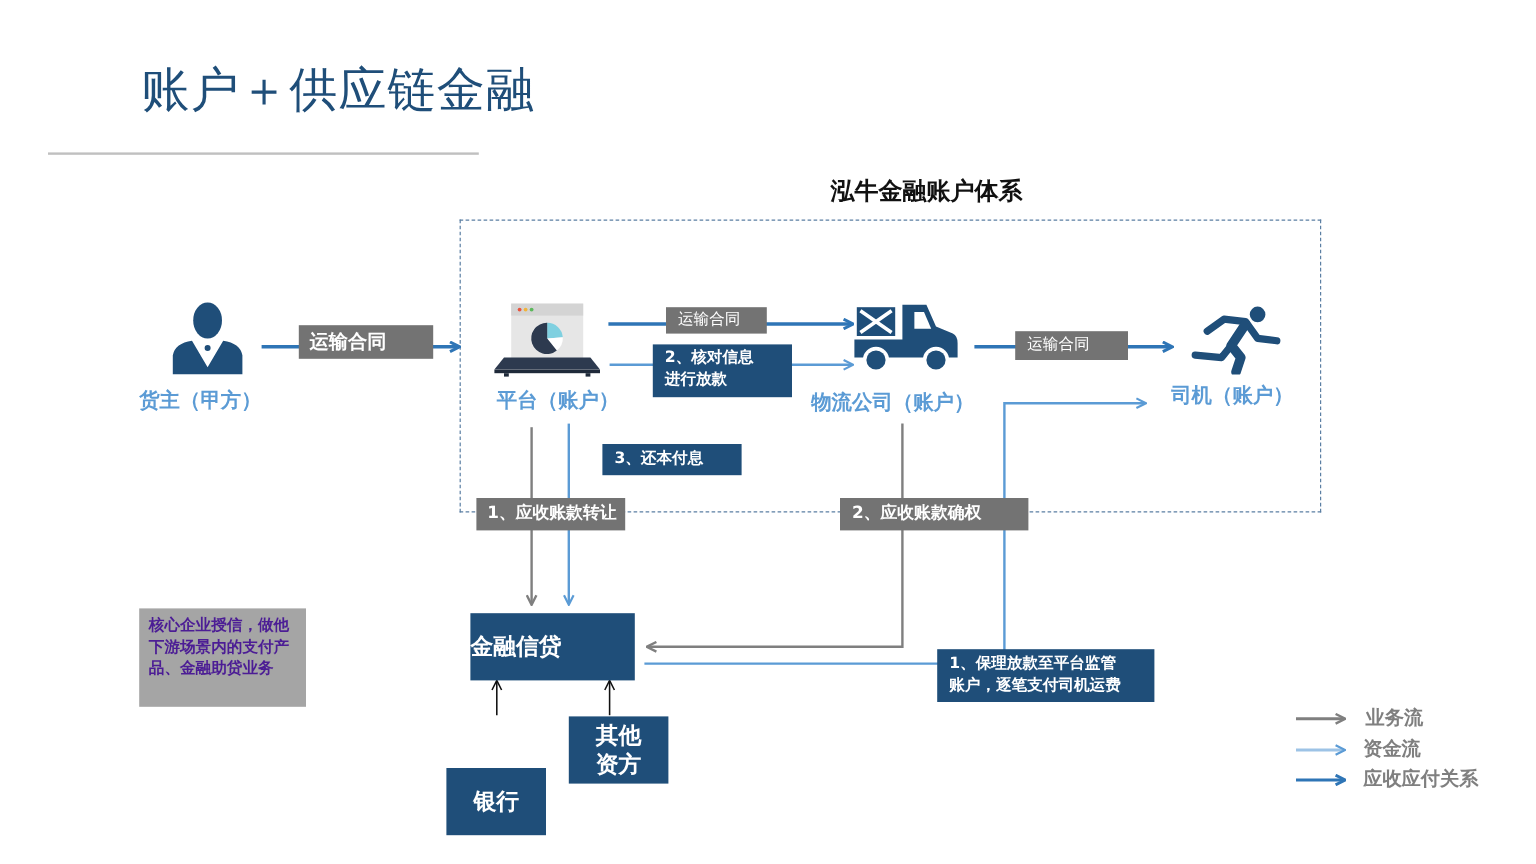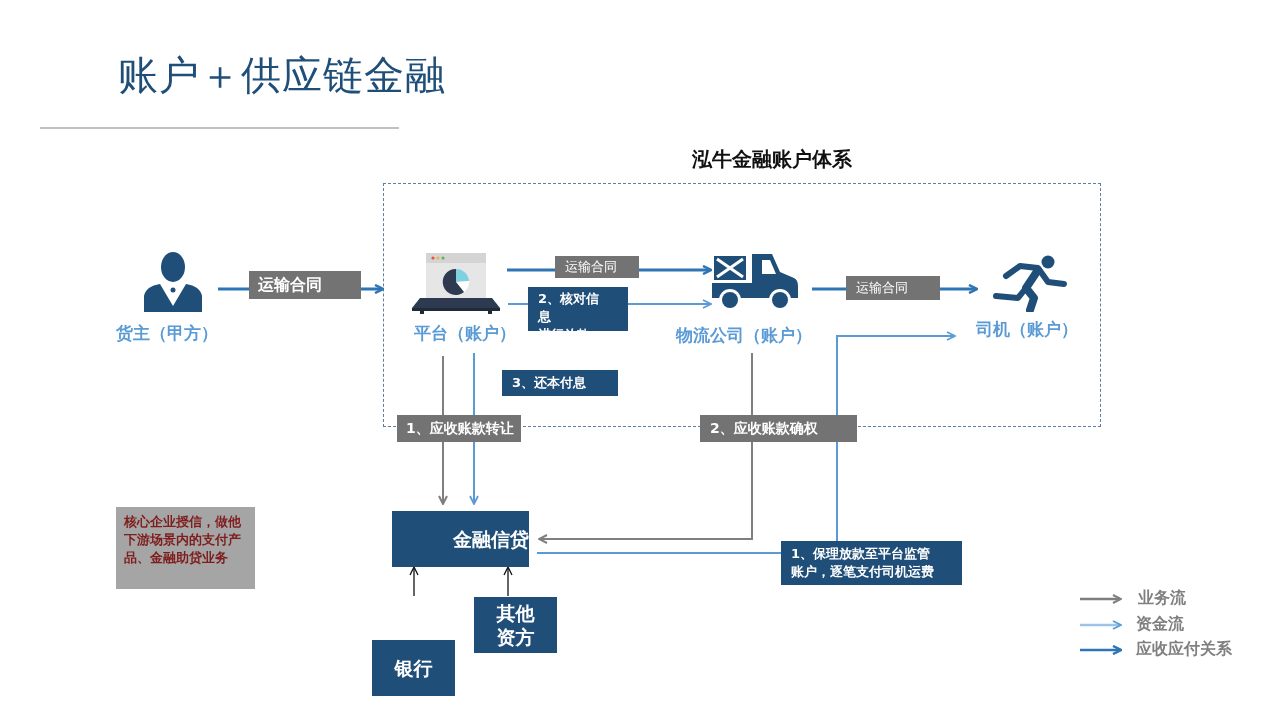--- a/index.html
+++ b/index.html
@@ -106,37 +106,37 @@
 <svg class="icon" style="left:990px;top:254px;width:78px;height:58px;" viewBox="0 0 78 58">
   <circle cx="58" cy="8" r="6.5" fill="#1f4e79"></circle>
   <path d="M16,22 L30,12 L48,14 L58,28 L74,30" fill="none" stroke="#1f4e79" stroke-width="6" stroke-linecap="round" stroke-linejoin="round"></path>
   <path d="M48,16 L36,34 L44,44 L40,56" fill="none" stroke="#1f4e79" stroke-width="8" stroke-linecap="round" stroke-linejoin="round"></path>
   <path d="M36,34 L28,44 L6,42" fill="none" stroke="#1f4e79" stroke-width="6" stroke-linecap="round" stroke-linejoin="round"></path>
 </svg>
 <div class="abs node-label" style="left:976px;top:318px;">司机（账户）</div>
 
 <div class="abs tag-gray" style="left:249px;top:271px;width:112px;height:28px;font-size:16px;line-height:28px;padding-left:9px;">运输合同</div>
 <div class="abs tag-gray" style="left:555px;top:256px;width:84px;height:22px;font-size:13px;line-height:22px;padding-left:10px;font-weight:normal;">运输合同</div>
-<div class="abs tag-navy" style="left:528px;top:287px;width:100px;height:44px;font-size:13px;line-height:18px;padding:3px 16px 0 10px;">
+<div class="abs tag-navy" style="left:544px;top:287px;width:116px;height:44px;font-size:13px;line-height:18px;padding:3px 16px 0 10px;">
   <div>2、核对信息</div>
   <div>进行放款</div>
 </div>
 <div class="abs tag-gray" style="left:846px;top:276px;width:94px;height:24px;font-size:13px;line-height:24px;padding-left:10px;font-weight:normal;">运输合同</div>
 <div class="abs tag-navy" style="left:502px;top:370px;width:116px;height:26px;font-size:13px;line-height:26px;padding-left:10px;white-space:nowrap;">3、还本付息</div>
 <div class="abs tag-gray" style="left:397px;top:415px;width:124px;height:27px;font-size:14px;line-height:27px;padding-left:9px;">1、应收账款转让</div>
 <div class="abs tag-gray" style="left:700px;top:415px;width:157px;height:27px;font-size:14px;line-height:27px;padding-left:10px;">2、应收账款确权</div>
 <div class="abs tag-navy" style="left:781px;top:541px;width:181px;height:44px;font-size:13px;line-height:18px;padding:4px 0 0 10px;white-space:nowrap;">
   <div>1、保理放款至平台监管</div>
   <div>账户，逐笔支付司机运费</div>
 </div>
 
-<div class="abs tag-navy" style="left:392px;top:511px;width:137px;height:56px;font-size:19px;line-height:56px;text-align:right;">金融信贷</div>
+<div class="abs tag-navy" style="left:392px;top:511px;width:137px;height:56px;font-size:19px;line-height:56px;text-align:left;">金融信贷</div>
 <div class="abs tag-navy" style="left:372px;top:597px;width:83px;height:56px;font-size:19px;line-height:56px;text-align:center;margin-top:43px;">银行</div>
 <div class="abs tag-navy" style="left:474px;top:597px;width:83px;height:56px;font-size:19px;line-height:24px;text-align:center;padding-top:4px;">
   <div>其他</div>
   <div>资方</div>
 </div>
 
-<div class="abs" style="left:116px;top:507px;width:139px;height:82px;background:#a5a5a5;box-sizing:border-box;padding:6px 8px;font-size:13px;line-height:18px;font-weight:bold;color:#7f1d1d;">核心企业授信，做他下游场景内的支付产品、金融助贷业务</div>
+<div class="abs" style="left:116px;top:507px;width:139px;height:82px;background:#a5a5a5;box-sizing:border-box;padding:6px 8px;font-size:13px;line-height:18px;font-weight:bold;color:#4c1d95;">核心企业授信，做他下游场景内的支付产品、金融助贷业务</div>
 
 <div class="abs legend-label" style="left:1138px;top:588px;">业务流</div>
 <div class="abs legend-label" style="left:1136px;top:614px;">资金流</div>
 <div class="abs legend-label" style="left:1136px;top:639px;">应收应付关系</div>
 
 </body></html>

